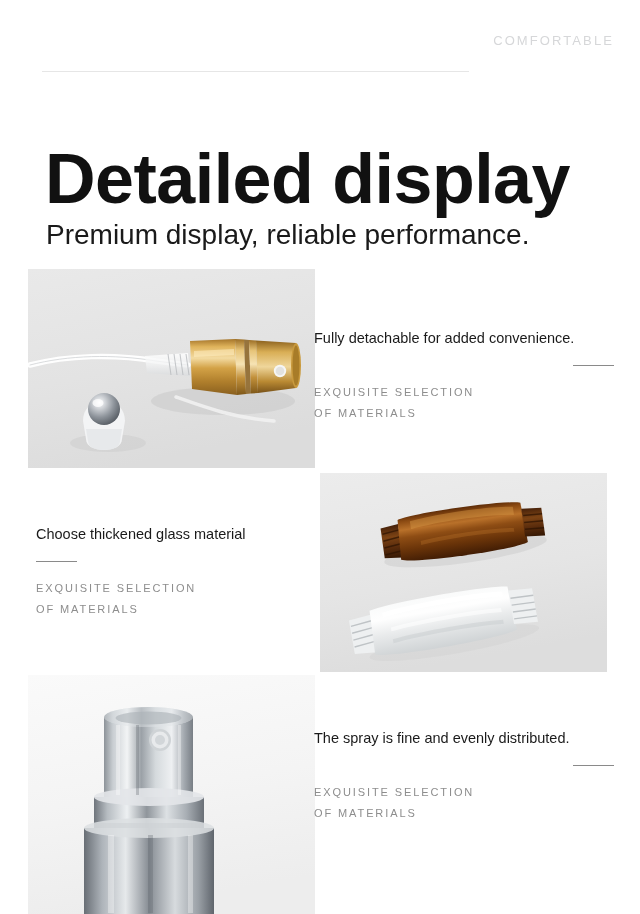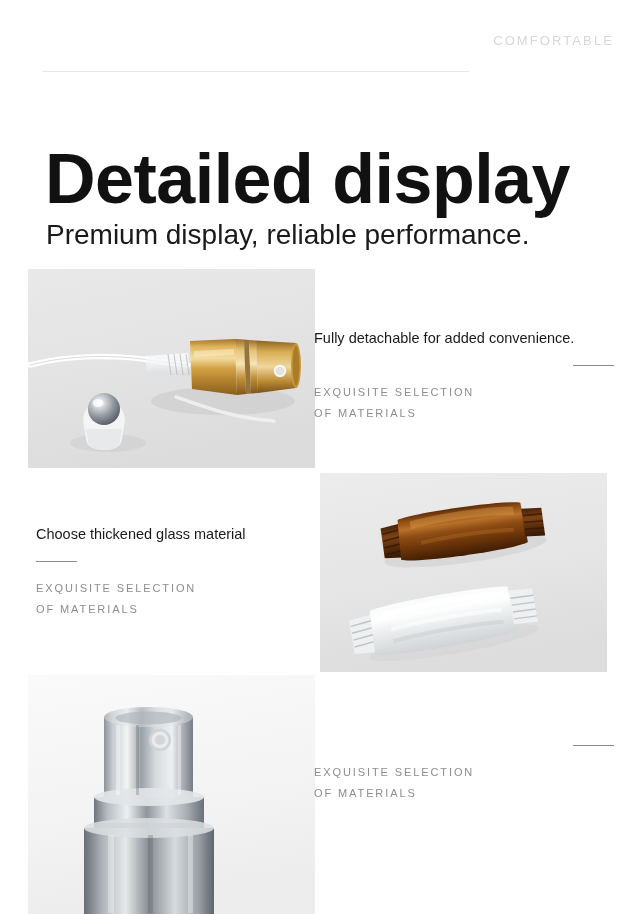--- a/index.html
+++ b/index.html
@@ -352,20 +352,21 @@
         <rect x="160" y="160" width="5" height="78" fill="#ffffff"></rect>
       </g>
       <g opacity="0.3">
         <rect x="108" y="50" width="3" height="70" fill="#5d636a"></rect>
         <rect x="120" y="160" width="5" height="78" fill="#5d636a"></rect>
       </g>
     </svg>
   </div>
 
   <div class="caption right" id="caption-spray">
+    <div class="headline">The spray is fine and evenly distributed.</div>
     <div class="rule"></div>
     <div class="kicker">
       <div>EXQUISITE SELECTION</div>
       <div>OF MATERIALS</div>
     </div>
   </div>
 
 </div>
 
 </body></html>

